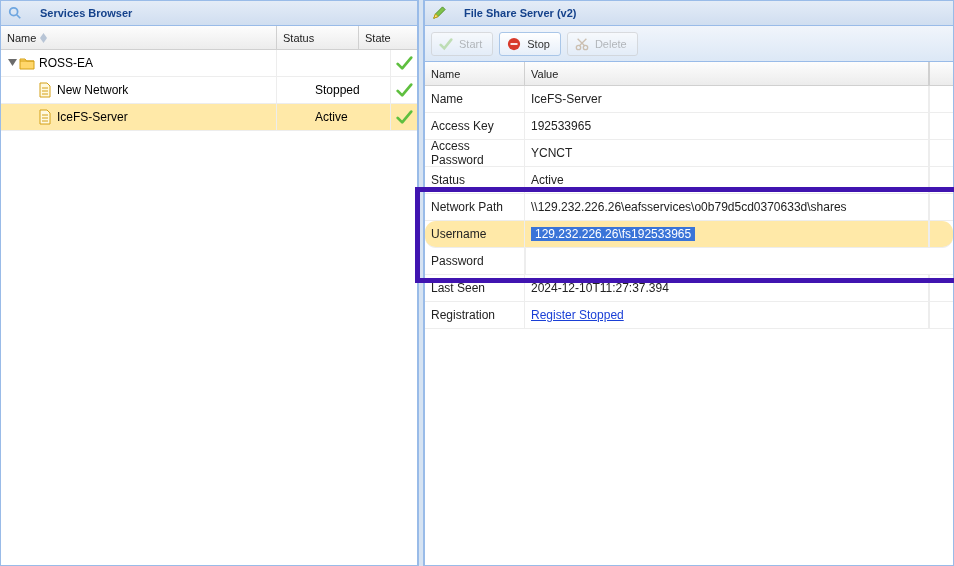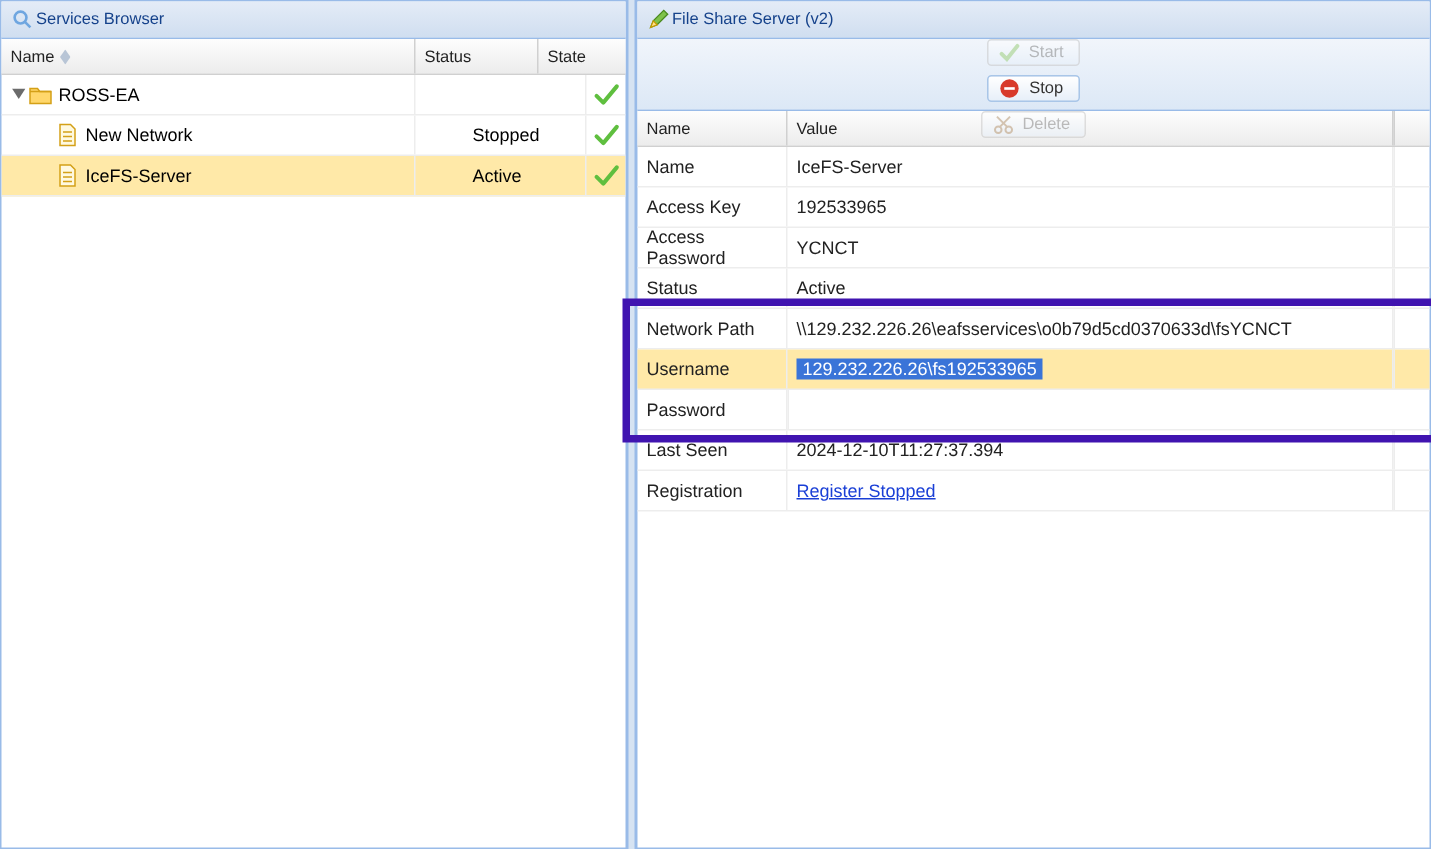--- a/index.html
+++ b/index.html
@@ -38,24 +38,24 @@
     flex-direction: column;
     background: #fff;
   }
   .panel-header {
     height: 25px;
     background: linear-gradient(#e4ecf7, #d0def0);
     border-bottom: 1px solid #99bbe8;
     display: flex;
     align-items: center;
     padding: 0 6px;
-    font-weight: normal;
+    font-weight: bold;
     color: #15428b;
     font-size: 11px;
-    gap: 1px;
+    gap: 17px;
   }
   .icon {
     display: inline-flex;
     align-items: center;
     justify-content: center;
     width: 16px;
     height: 16px;
   }
   
   .grid-header {
@@ -95,28 +95,27 @@
   .tree-row .cell-name { width: 276px; display:flex; align-items:center; padding-left:4px; border-right:1px solid #ededed; height:100%; }
   .tree-row .cell-status { width: 82px; padding:0 6px; border-right:1px solid #ededed; height:100%; display:flex; align-items:center;margin-left:32px; }
   .tree-row .cell-state { flex:1; display:flex; align-items:center; justify-content:center; }
   .tree-row.selected { background: #ffe9a8; }
   .indent { display:inline-block; }
   .expander { width: 14px; display:inline-flex; justify-content:center; }
   .node-icon { width:16px; height:16px; margin-right:4px; display:inline-flex; align-items:center; justify-content:center; }
   .check-green svg { display:block; }
   
   .toolbar {
-    height: 48px;
+    height: 36px;
     background: linear-gradient(#f1f5fb, #dce8f6);
     border-bottom: 1px solid #99bbe8;
     display: flex;
     align-items: center;
     padding: 0 6px;
     gap: 6px;
-    flex-direction: column;
   }
   .btn {
     height: 24px;
     border: 1px solid #a9c6e8;
     border-radius: 3px;
     background: linear-gradient(#ffffff, #e7eff9);
     display: inline-flex;
     align-items: center;
     padding: 0 10px 0 6px;
     gap: 5px;
@@ -149,21 +148,21 @@
   }
   .prop-row .pk { width:100px; padding:0 6px; display:flex; align-items:center; border-right:1px solid #ededed; }
   .prop-row .pv { flex:1; padding:0 6px; display:flex; align-items:center; border-right:1px solid #ededed; }
   .highlight-box {
     position:absolute;
     border:5px solid #4014b0;
     pointer-events:none;
     z-index:5;
     box-sizing:border-box;
   }
-  .prop-row.row-selected { background:#ffe9a8; }
+  .prop-row.row-selected { background:#ffe9a8;border-radius:11px; }
   .sel-text { background:#3a74d8; color:#fff; padding:0 4px; }
   a.reglink { color:#1a3fd6; text-decoration:underline; }
   .col:last-child, .pv:last-child { border-right:none; }
   .right-grid-header .col-end { width:24px; border-left:1px solid #d0d0d0; }
   .prop-row .p-end { width:24px; border-left:1px solid #ededed; }
 </style>
 </head>
 <body>
 
 <div class="layout">
@@ -337,21 +336,21 @@
         <div class="pv">YCNCT</div>
         <div class="p-end"></div>
       </div>
       <div class="prop-row">
         <div class="pk">Status</div>
         <div class="pv">Active</div>
         <div class="p-end"></div>
       </div>
       <div class="prop-row">
         <div class="pk">Network Path</div>
-        <div class="pv">\\129.232.226.26\eafsservices\o0b79d5cd0370633d\fsYCNCT</div>
+        <div class="pv">\\129.232.226.26\eafsservices\o0b79d5cd0370633d\shares</div>
         <div class="p-end"></div>
       </div>
       <div class="prop-row row-selected">
         <div class="pk">Username</div>
         <div class="pv">
             <span class="sel-text">129.232.226.26\fs192533965</span>
           </div>
         <div class="p-end"></div>
       </div>
       <div class="prop-row">

